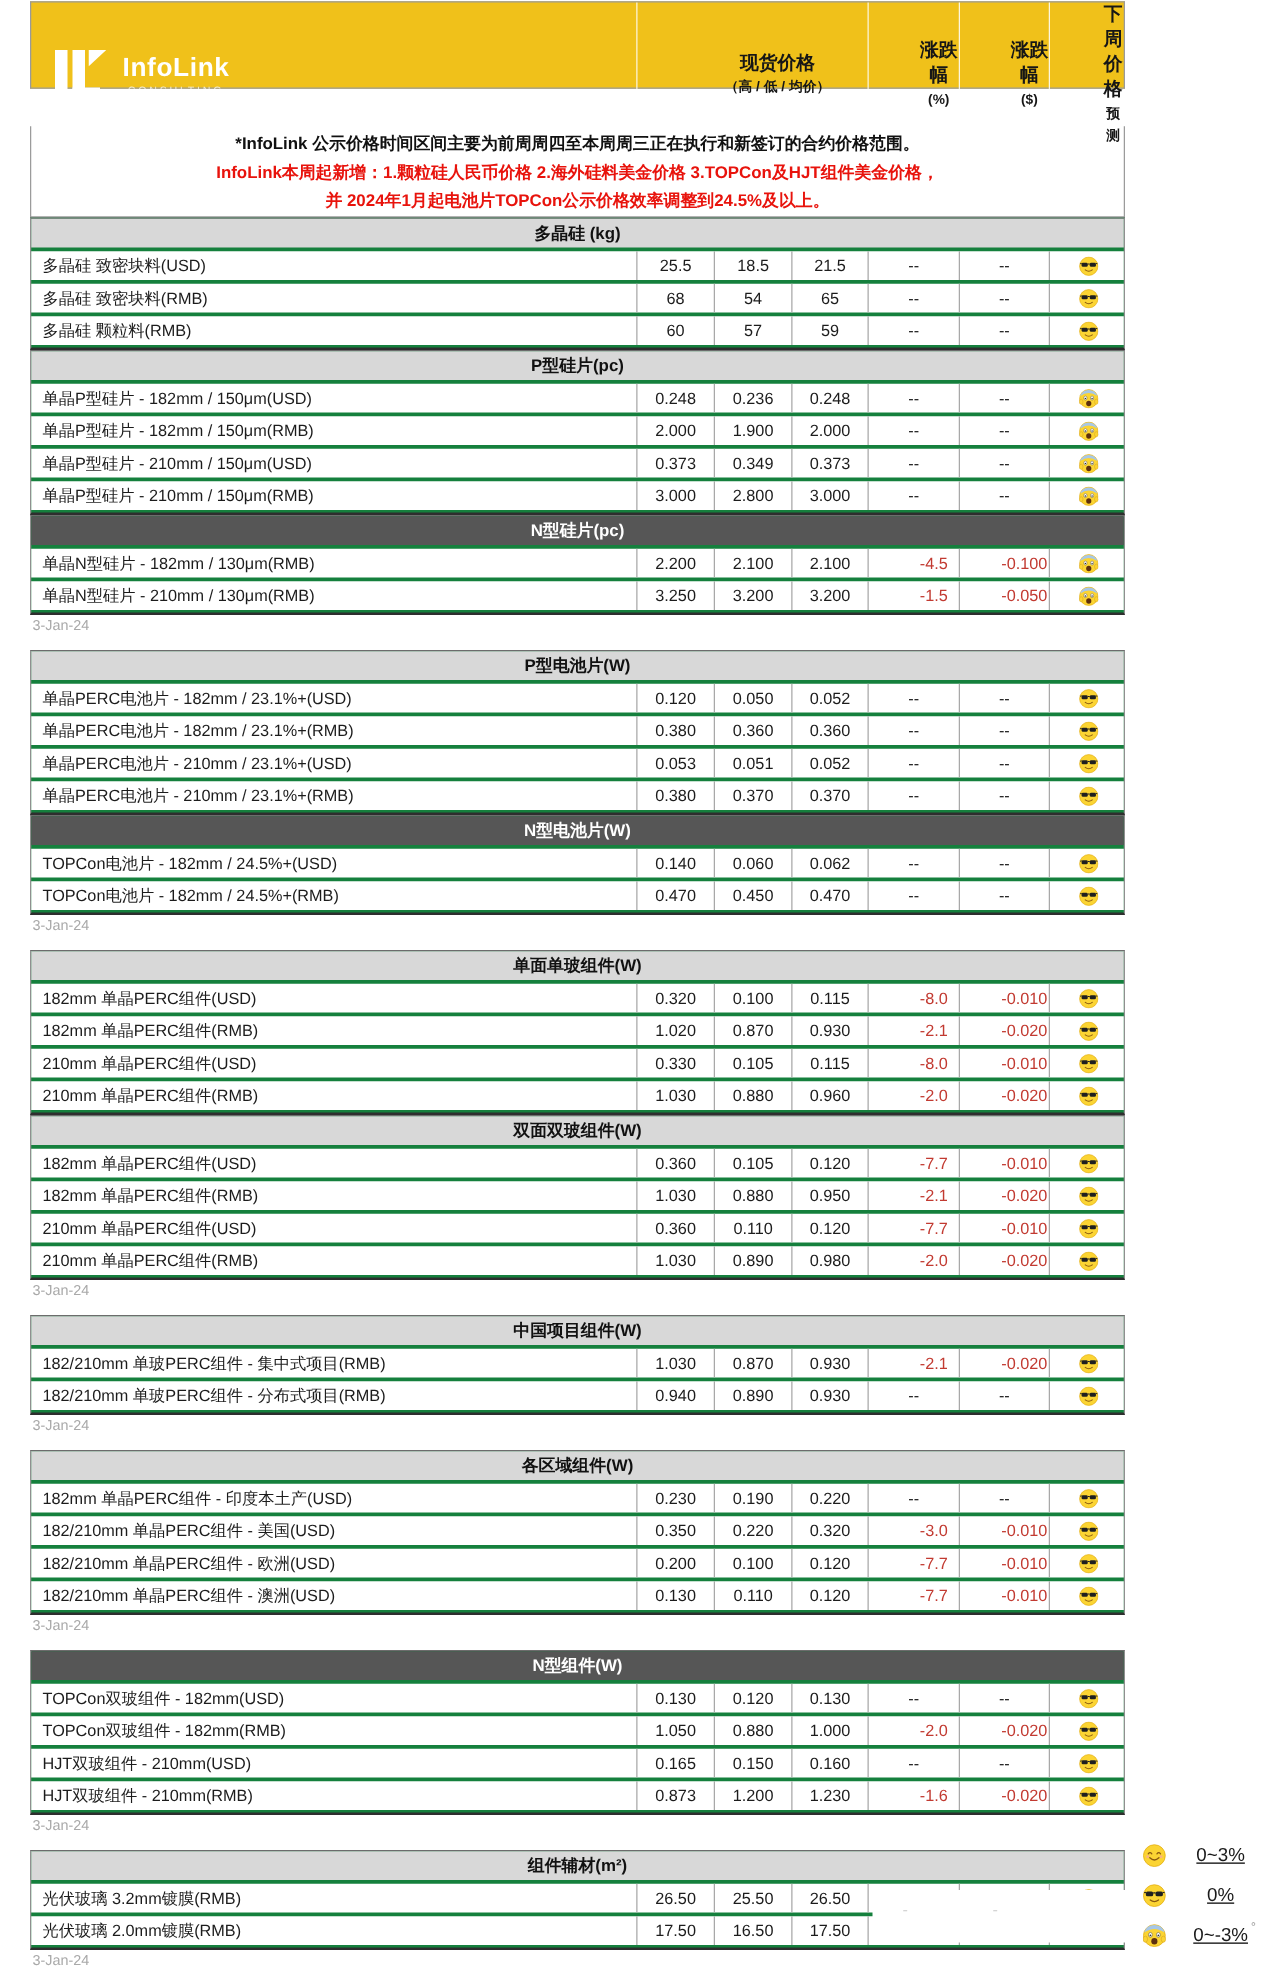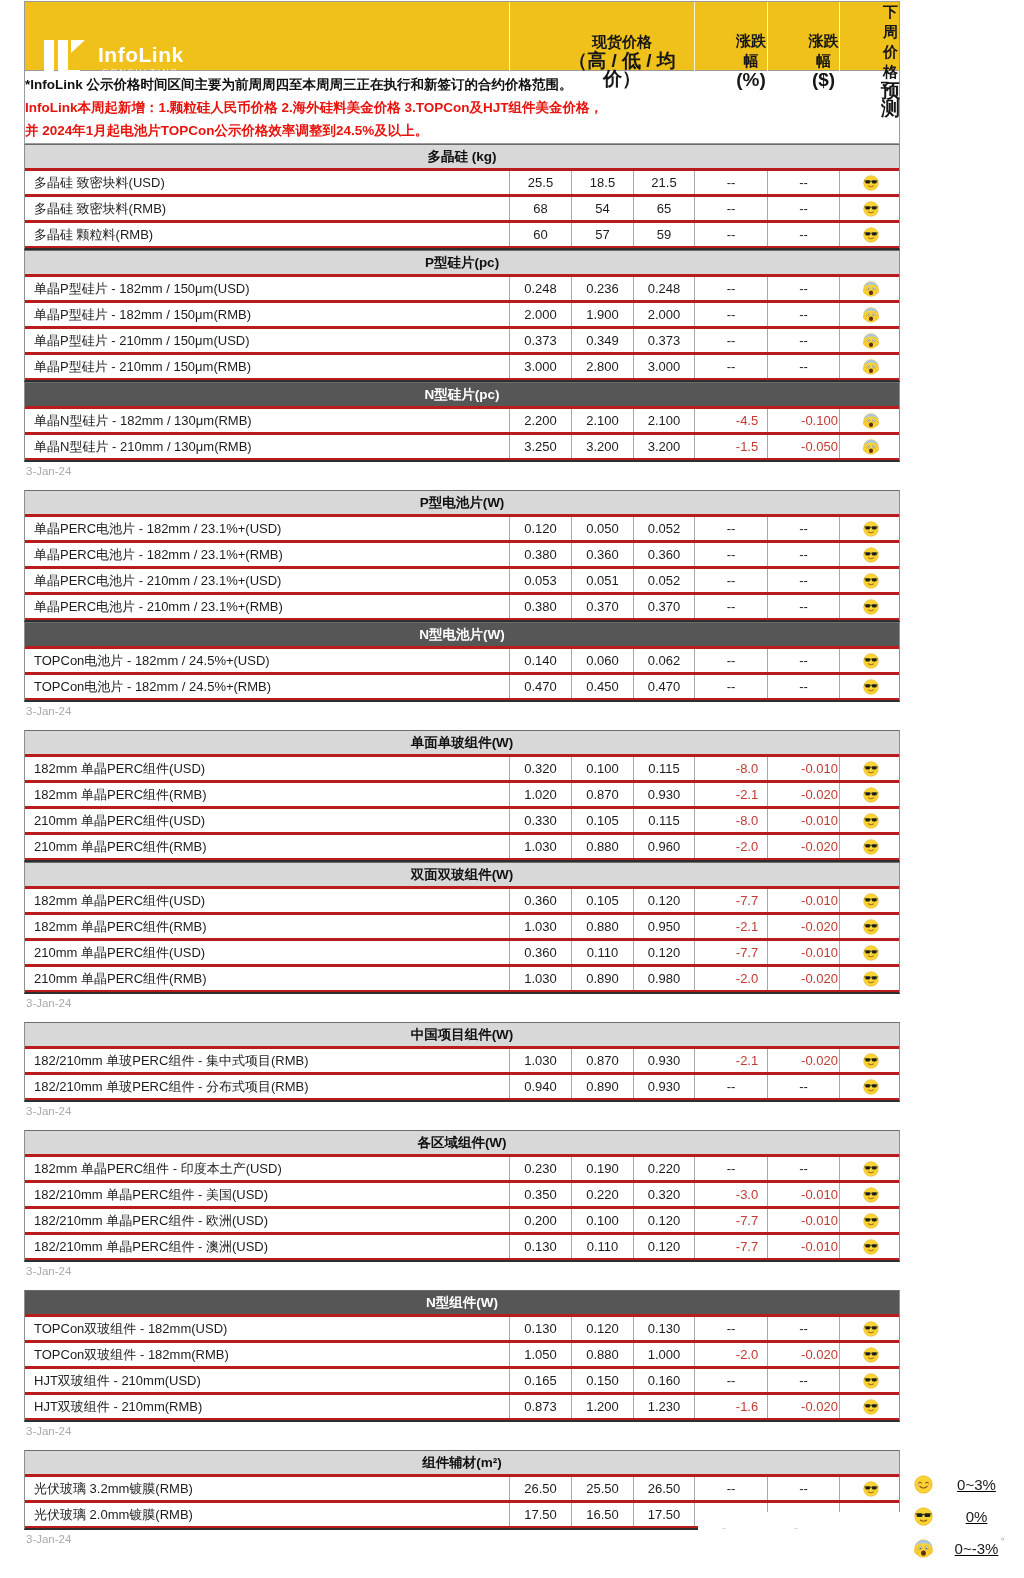--- a/index.html
+++ b/index.html
@@ -8,34 +8,34 @@
   .page { position: relative; width: 1024px; height: 1578px; }
   .tablewrap { position: absolute; left: 24px; top: 1px; width: 876px; }
 
   
   .hdr { display: grid; grid-template-columns: 484px 185px 73px 72px 62px;
     height: 70px; background: #f0c11a; border: 1px solid #9a9a9a; }
   .hdr-cell { display: flex; flex-direction: column; align-items: center; justify-content: center;
     color: #161616; text-align: center; padding-left: 40px; }
   .hdr-cell + .hdr-cell { border-left: 1px solid rgba(255,255,255,0.85); }
   .hdr-cell .l1 { font-size: 15px; font-weight: bold; line-height: 20px; }
-  .hdr-cell .l2 { font-size: 19px; font-weight: bold; line-height: 18px; }
+  .hdr-cell .l2 { font-size: 11px; font-weight: bold; line-height: 18px; }
   .logo { flex-direction: row; justify-content: flex-start; padding-left: 18px; gap: 11px; }
   .logo-text-name { color: #fff; font-size: 21px; font-weight: bold; letter-spacing: 0.5px; line-height: 24px; }
   .logo-text-sub { color: rgba(255,255,255,0.72); font-size: 8.5px; letter-spacing: 2.2px; line-height: 11px; }
 
   
   .notes { height: 73px; background: #fff; border: 1px solid #9b9b9b; border-top: none;
-    text-align: left; padding-top: 2px; }
+    text-align: center; padding-top: 2px; margin-top: 30px; }
   .notes div { line-height: 23px; font-size: 13.5px; font-weight: bold; }
   .note-black { color: #111; }
   .note-red { color: #e8130c; }
 
   
-  .section { background: #b91c1c; border: 1px solid #8f8f8f; border-top-color: #6c6c6c;
+  .section { background: #15803d; border: 1px solid #8f8f8f; border-top-color: #6c6c6c;
     border-bottom: 2px solid #2e2e2e; padding-bottom: 2px; }
   .section-title { height: 23px; line-height: 23px; text-align: center;
     font-size: 13.5px; font-weight: bold; }
   .section.light .section-title { background: #d8d8d8; color: #111; }
   .section.dark  .section-title { background: #565656; color: #ffffff; }
   .row { display: grid; grid-template-columns: 484px 62px 62px 61px 73px 72px 62px;
     height: 23px; margin-top: 3px; background: #ffffff; align-items: center; }
   .cell { height: 23px; display: flex; align-items: center; justify-content: center;
     font-size: 13px; color: #1c1c1c; overflow: hidden; white-space: nowrap; }
   .cell + .cell { border-left: 1px solid #a8a8a8; }

